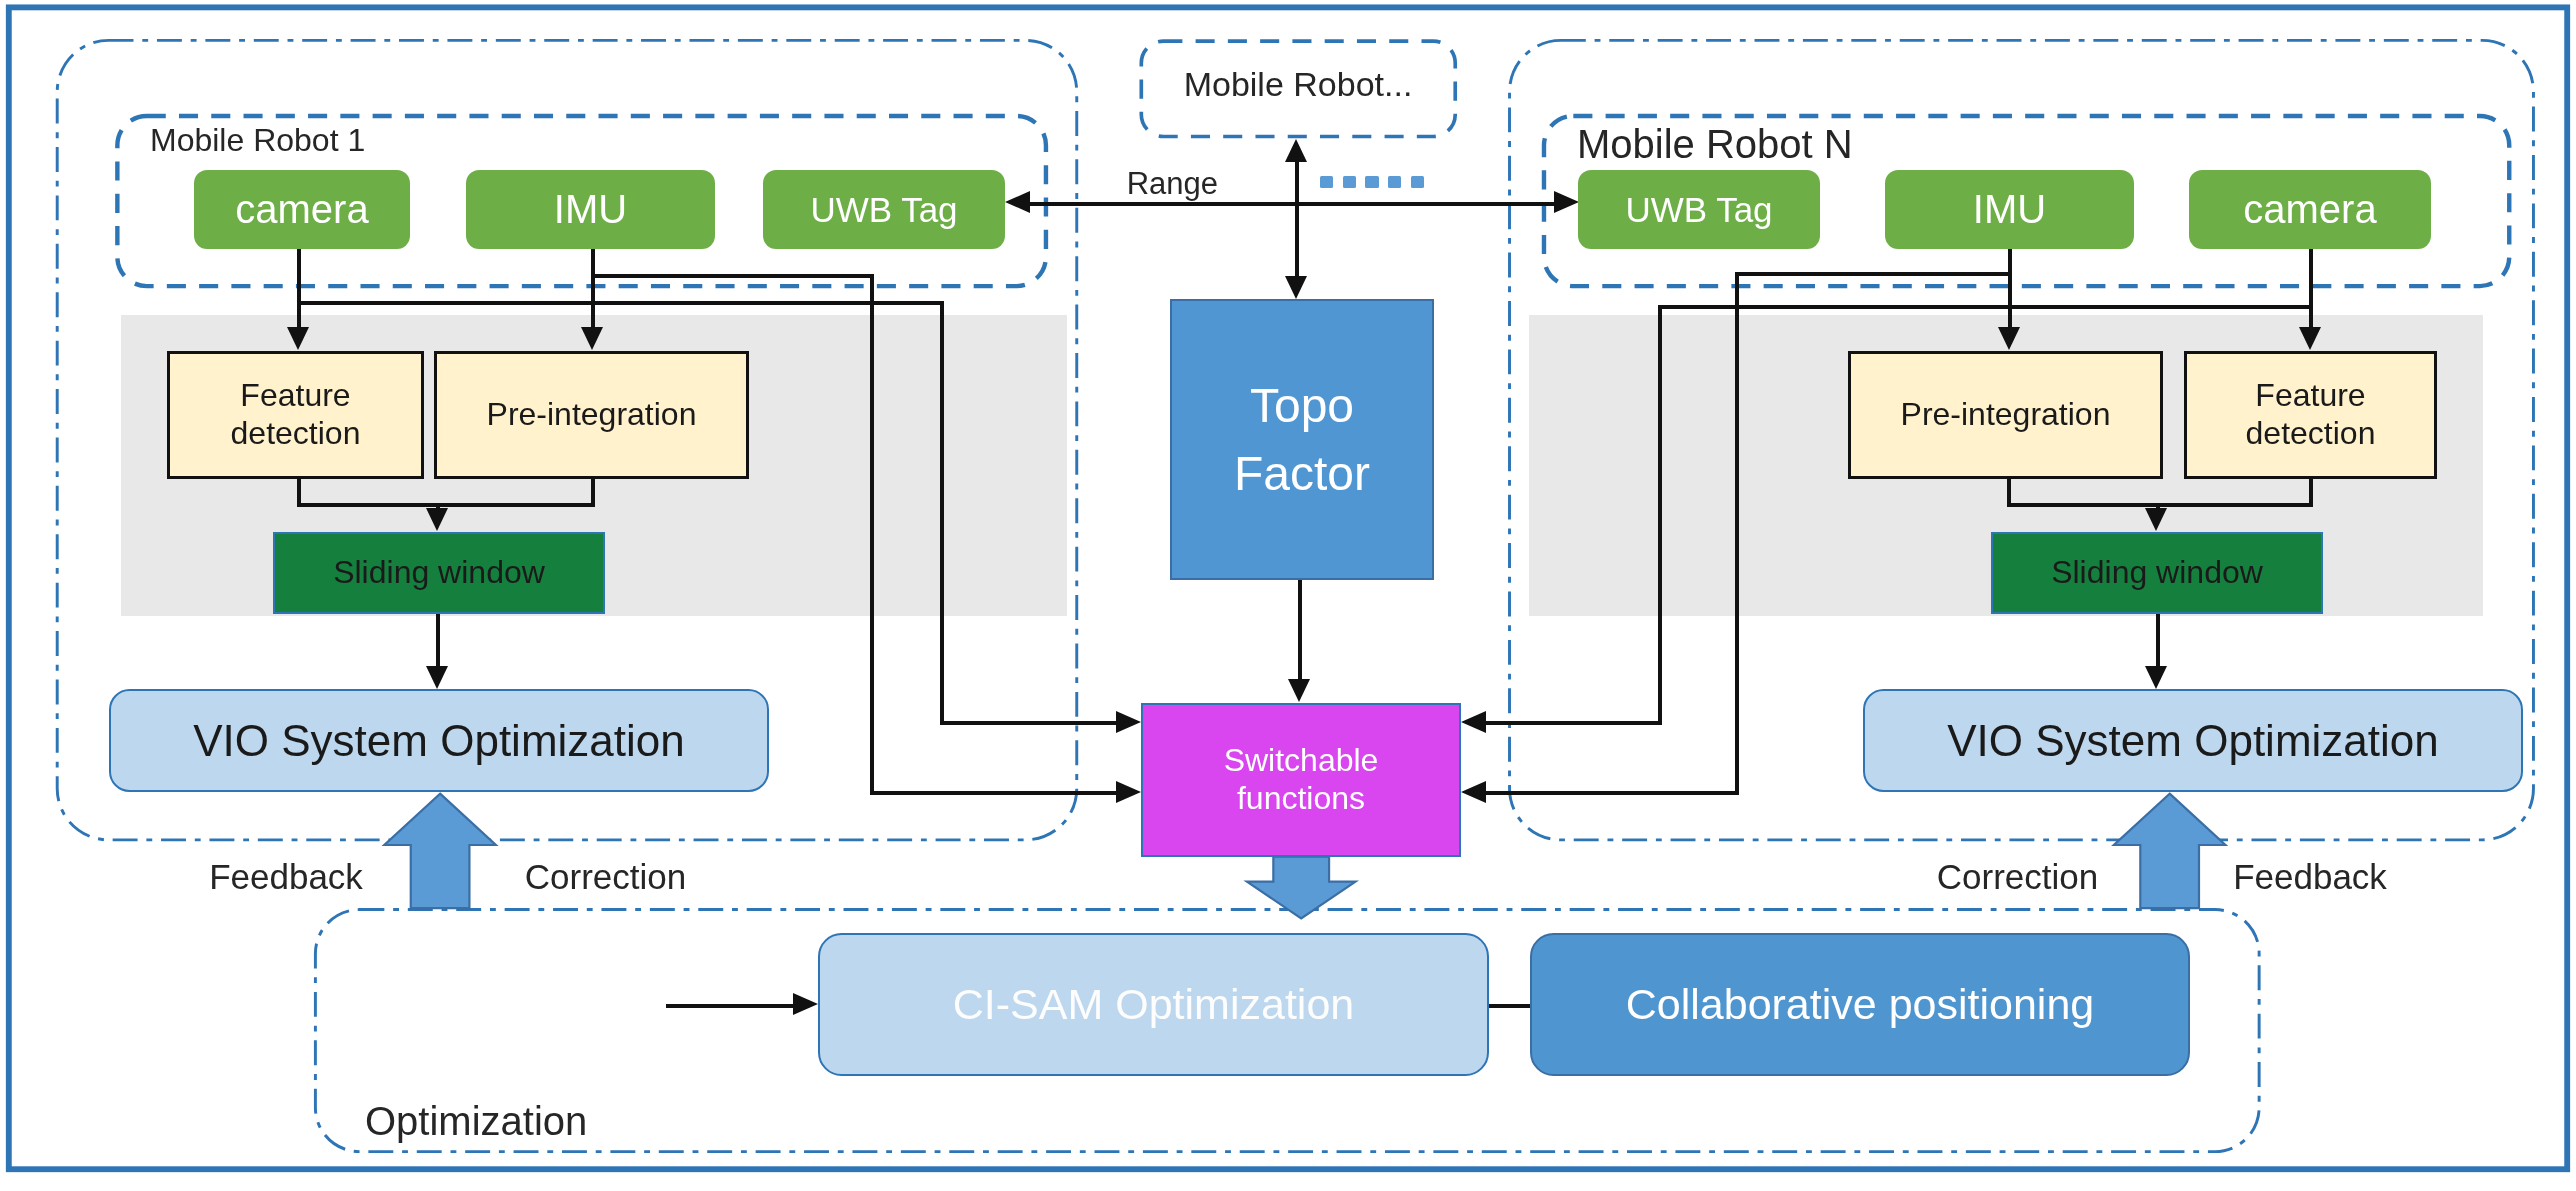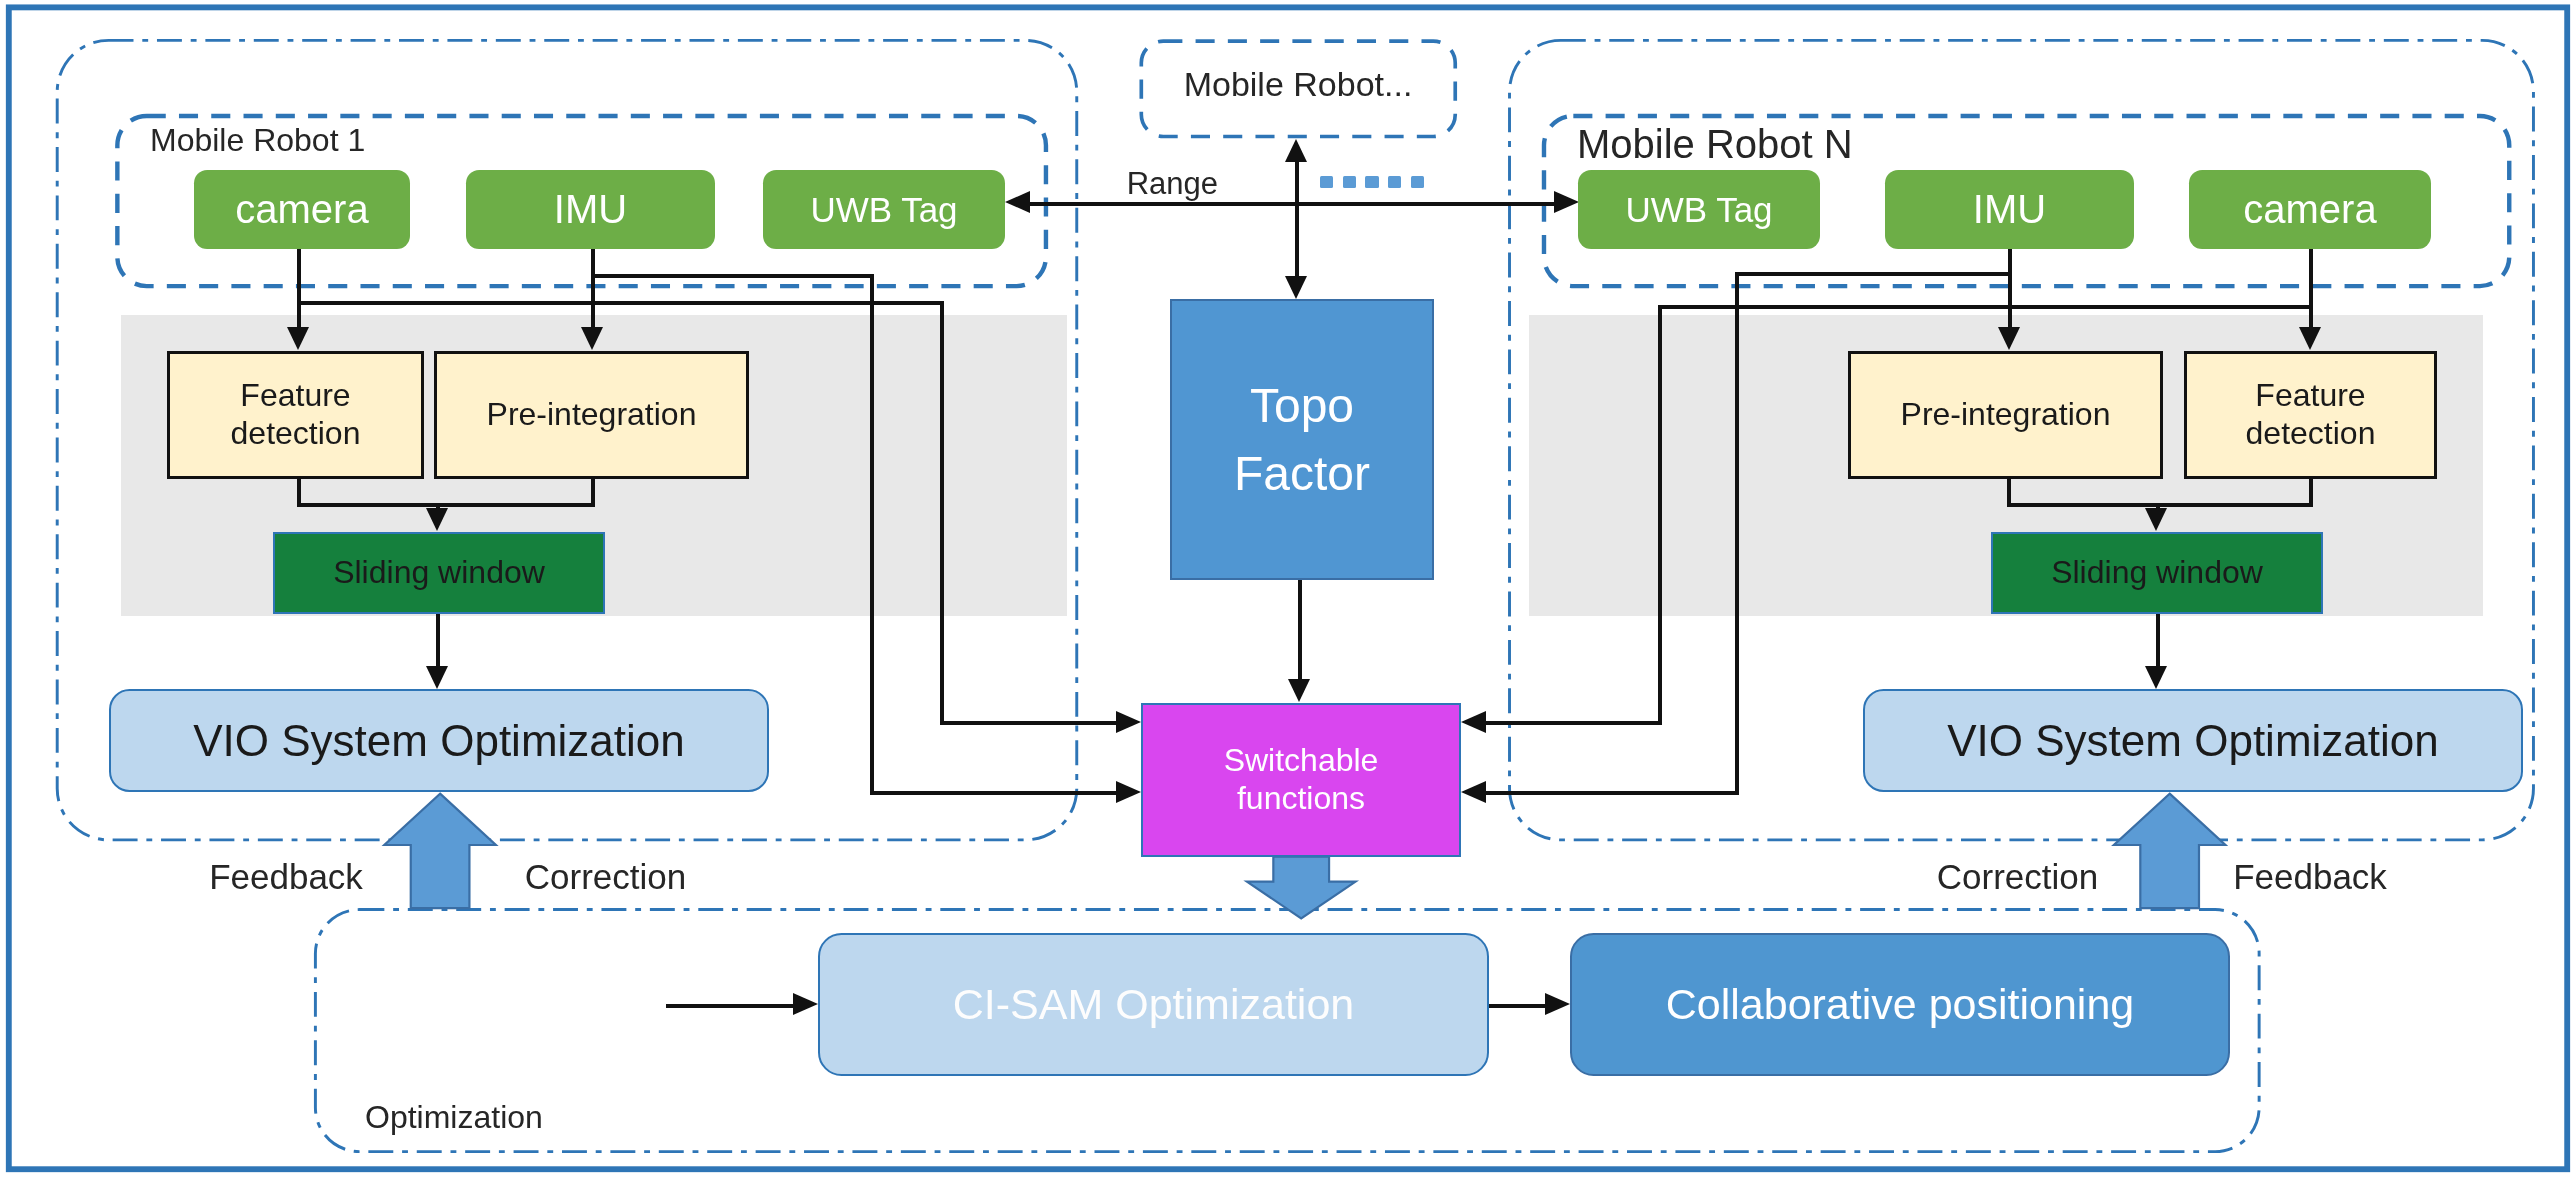--- a/index.html
+++ b/index.html
@@ -160,28 +160,28 @@
       <span>Factor</span>
   </div>
   <div class="box orange" style="left:1141px;top:703px;width:320px;height:154px;">
     <span>Switchable</span>
       <span>functions</span>
   </div>
 
   <div class="box cisam" style="left:818px;top:933px;width:671px;height:143px;">
       <span>CI-SAM Optimization</span>
     </div>
-  <div class="box collab" style="left:1570px;top:933px;width:660px;height:143px;">
+  <div class="box collab" style="left:1530px;top:933px;width:660px;height:143px;">
       <span>Collaborative positioning</span>
     </div>
 
   <div class="lbl" style="left:150px;top:122px;font-size:32px;">Mobile Robot 1</div>
   <div class="lbl" style="left:1577px;top:122px;font-size:40px;">Mobile Robot N</div>
   <div class="lbl" style="left:1141px;top:65px;width:314px;text-align:center;font-size:34px;">Mobile Robot...</div>
   <div class="lbl" style="left:1064px;top:166px;width:154px;text-align:right;font-size:31px;">Range</div>
   <div class="lbl" style="left:176px;top:857px;width:220px;text-align:center;font-size:35px;">Feedback</div>
   <div class="lbl" style="left:488px;top:857px;width:235px;text-align:center;font-size:35px;">Correction</div>
   <div class="lbl" style="left:1900px;top:857px;width:235px;text-align:center;font-size:35px;">Correction</div>
   <div class="lbl" style="left:2200px;top:857px;width:220px;text-align:center;font-size:35px;">Feedback</div>
-  <div class="lbl" style="left:365px;top:1099px;font-size:32px;">Optimization</div>
+  <div class="lbl" style="left:365px;top:1099px;font-size:40px;">Optimization</div>
 
 </div>
 
 
 </body></html>

